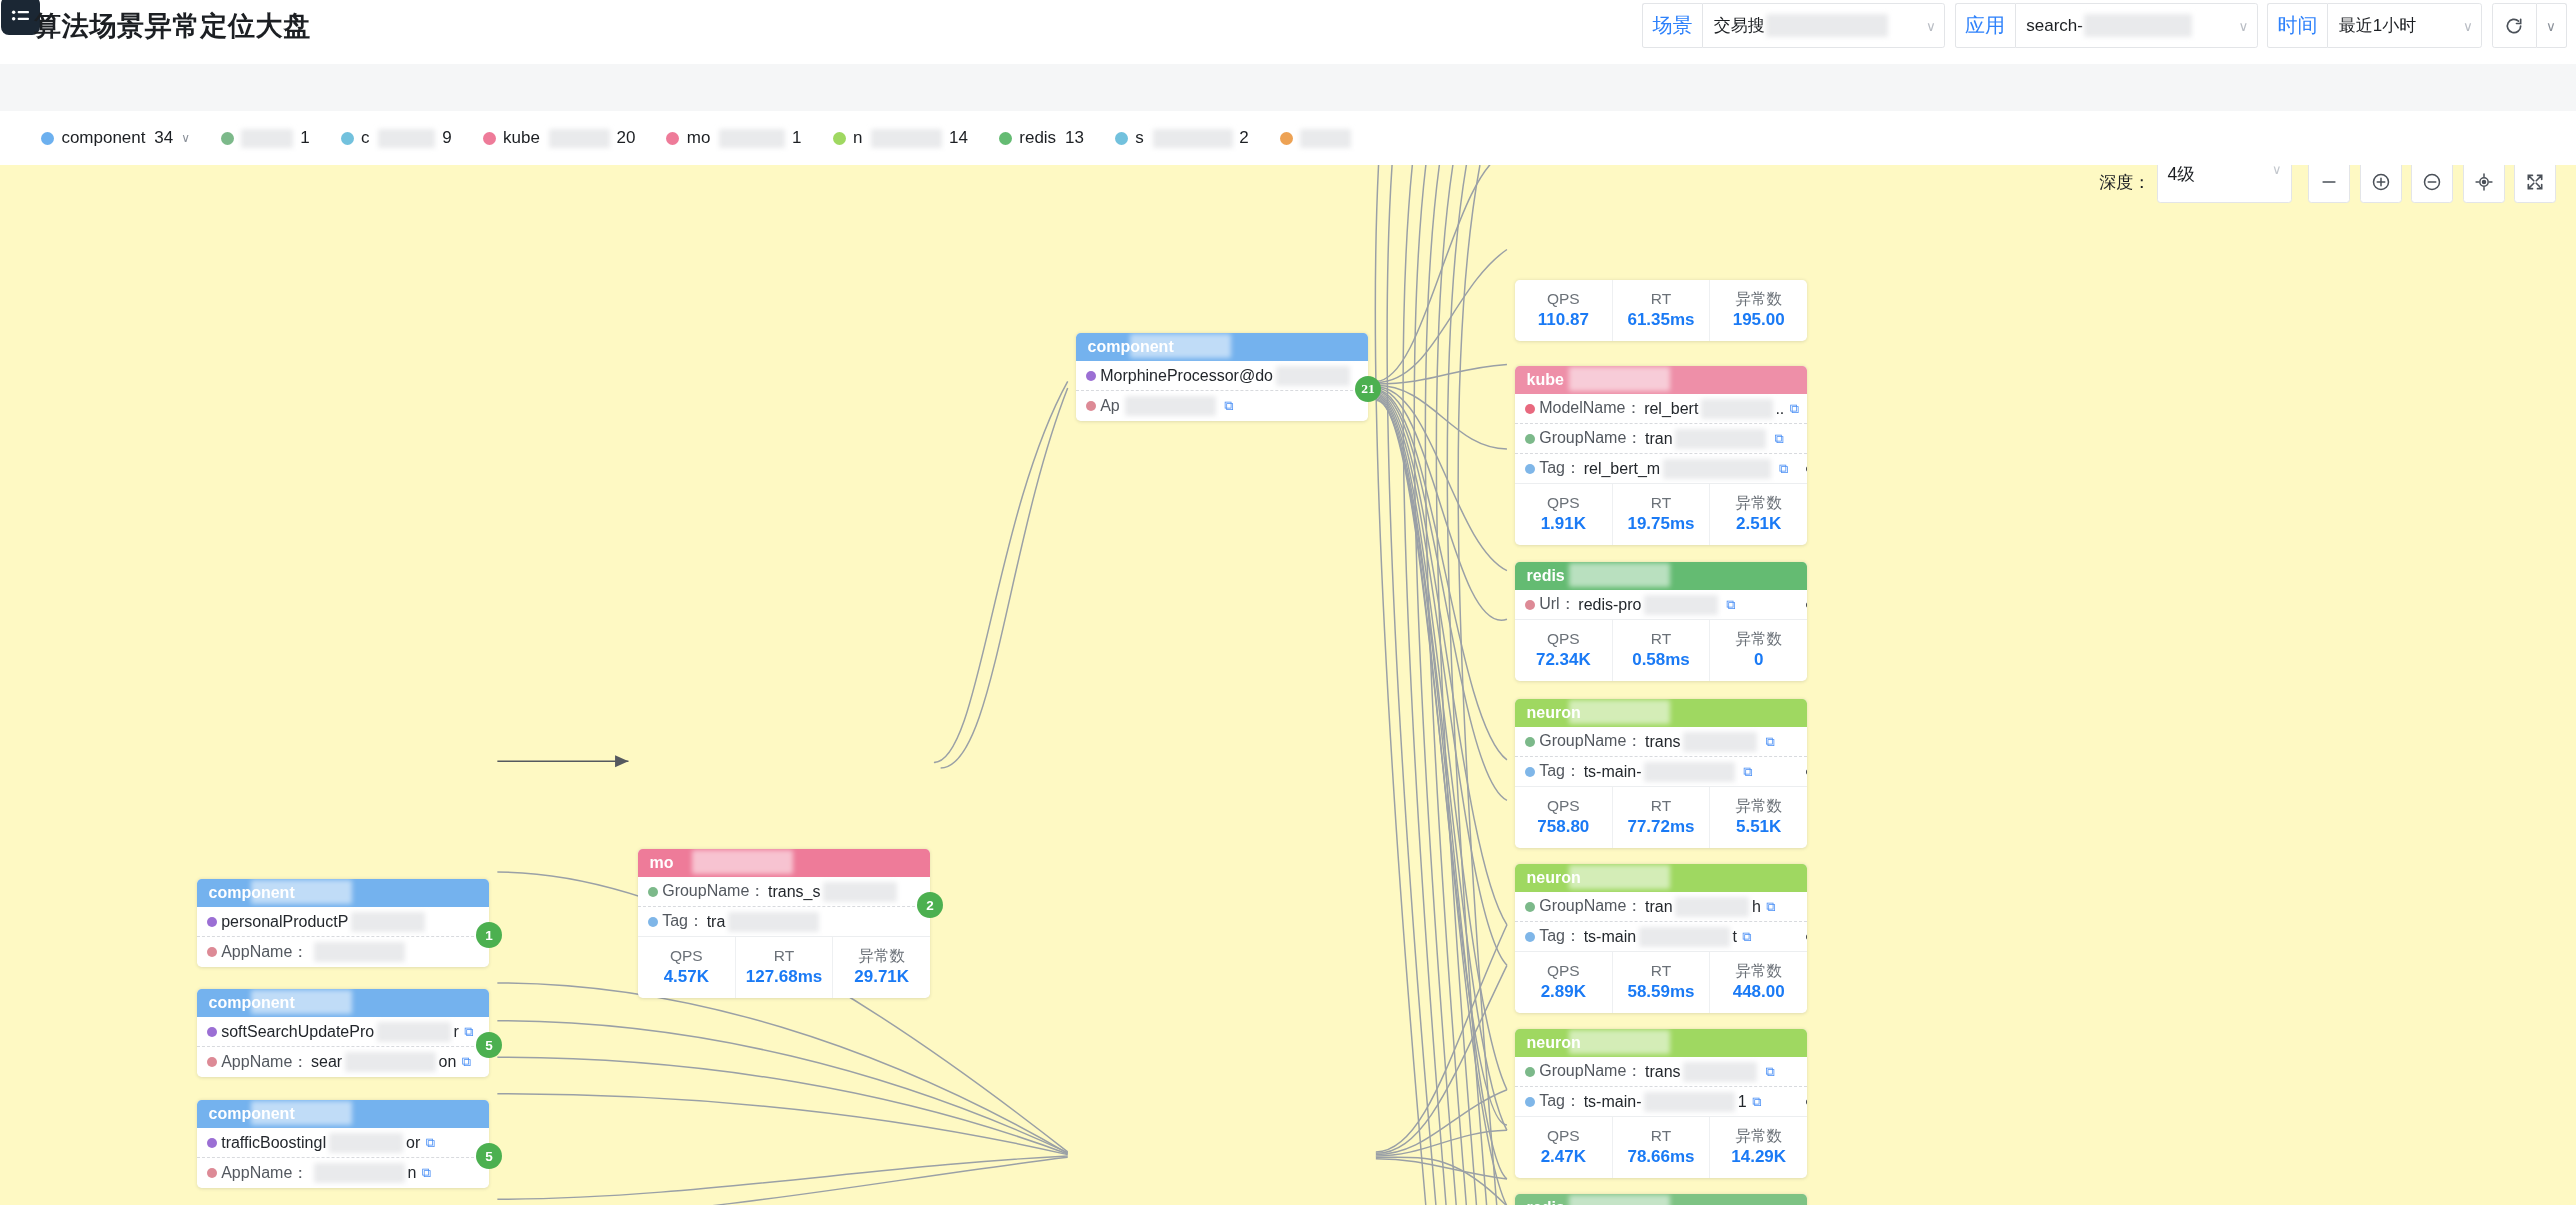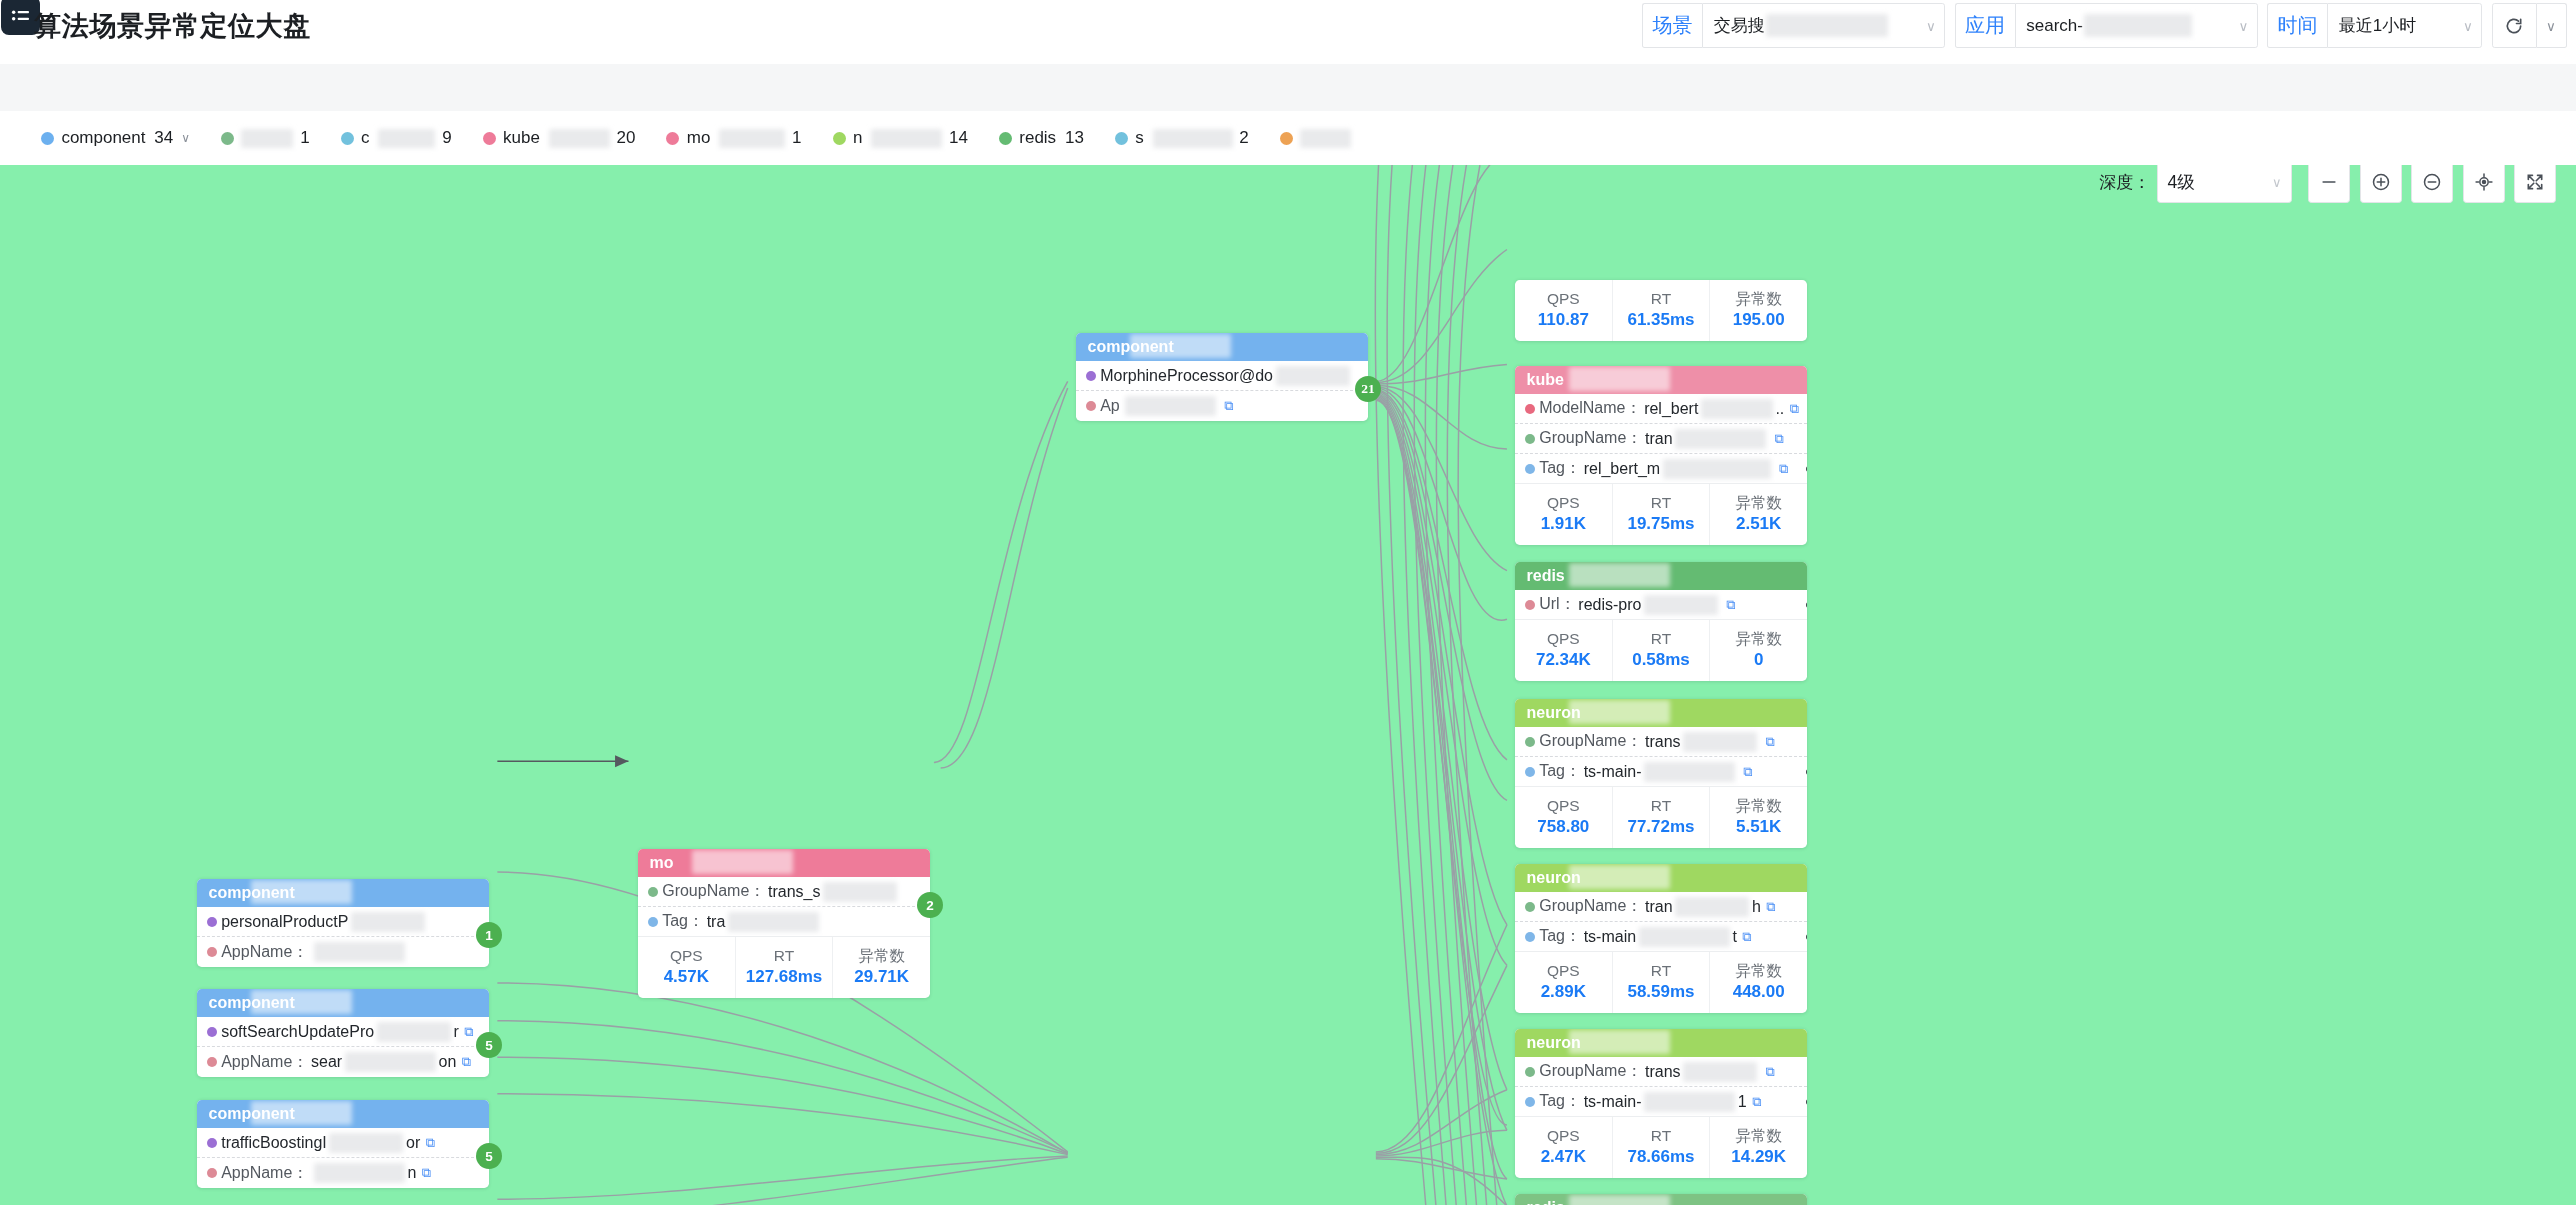--- a/index.html
+++ b/index.html
@@ -65,29 +65,29 @@
   
   .legend{position:absolute;left:0;top:111px;width:2576px;height:54px;background:#fff;
           display:flex;align-items:center;padding-left:41px;}
   .lg{display:flex;align-items:center;margin-right:31px;font-size:17px;color:#1c1f23;white-space:nowrap;}
   .lgdot{width:13px;height:13px;border-radius:50%;margin-right:7.4px;flex:none;}
   .lgname{margin-right:8.8px;}
   .lgcount{color:#1c1f23;}
   .lgcaret{margin-left:8px;color:#8a9099;font-size:12px;}
 
   
-  .canvas{position:absolute;left:0;top:165px;width:2576px;height:1041px;background:#86efac;overflow:hidden;}
+  .canvas{position:absolute;left:0;top:165px;width:2576px;height:1041px;background:#fef9c3;overflow:hidden;}
   .edges{position:absolute;left:0;top:0;width:2576px;height:1041px;}
 
   
   .depthbar{position:absolute;right:20px;top:-4px;display:flex;align-items:center;z-index:30;}
   .depthlabel{font-size:17px;color:#1c1f23;margin-right:6.8px;white-space:nowrap;}
   .depthsel{
     width:135px;height:42px;border:0.7px solid #e3e5e8;background:#fff;border-radius:3.4px;
-    display:flex;align-items:center;padding:0 9.5px;font-size:17.6px;color:#1c1f23;margin-right:16px;
+    display:flex;padding:0 9.5px;font-size:17.6px;color:#1c1f23;margin-right:16px;
   }
   .depthsel .caret{margin-left:auto;color:#c3c7cd;font-size:13px;}
   .tbtn{width:42px;height:42px;border:0.7px solid #e3e5e8;background:#fff;border-radius:3.4px;
         display:flex;align-items:center;justify-content:center;margin-right:9.5px;color:#4a5058;}
   .tbtn:last-child{margin-right:0;}
 
   
   .node{position:absolute;background:#fff;border-radius:4.7px;
         box-shadow:0 0.7px 3.4px rgba(20,30,50,.13);overflow:visible;z-index:10;}
   .node .hd{height:28px;border-radius:4.7px 4.7px 0 0;display:flex;align-items:center;

